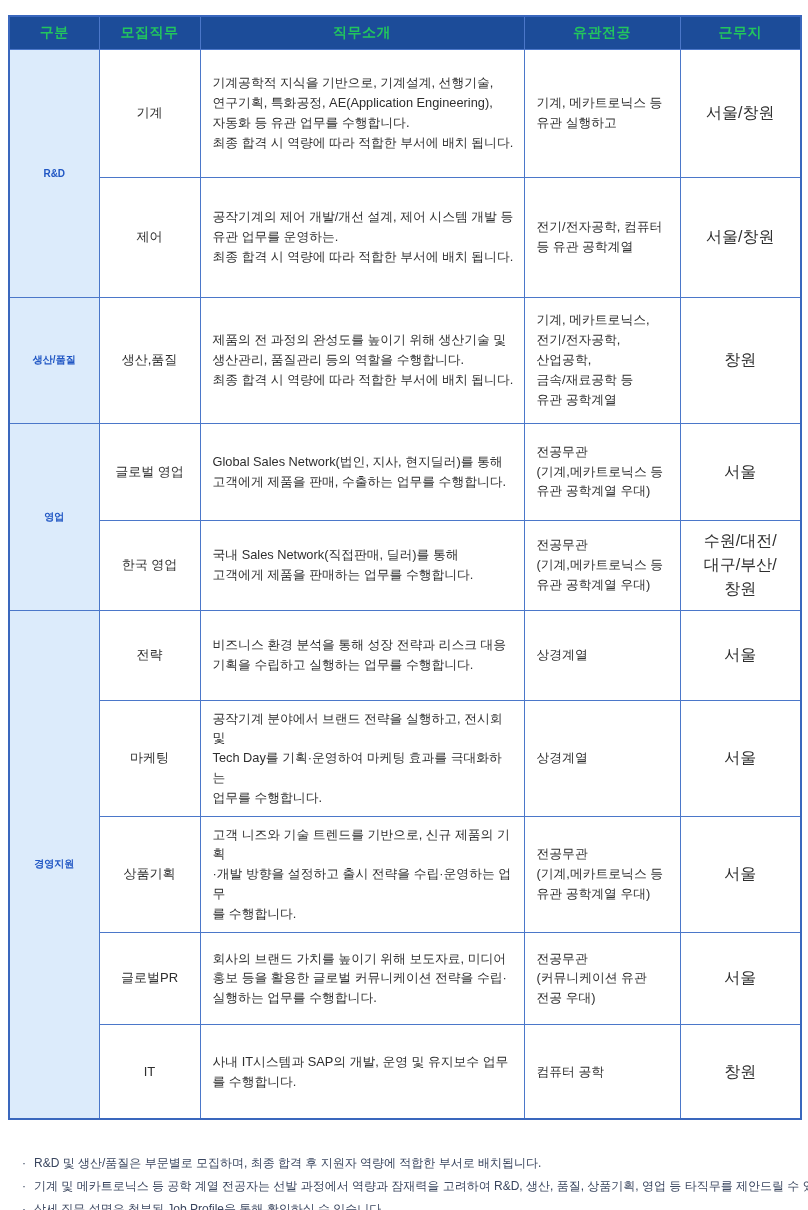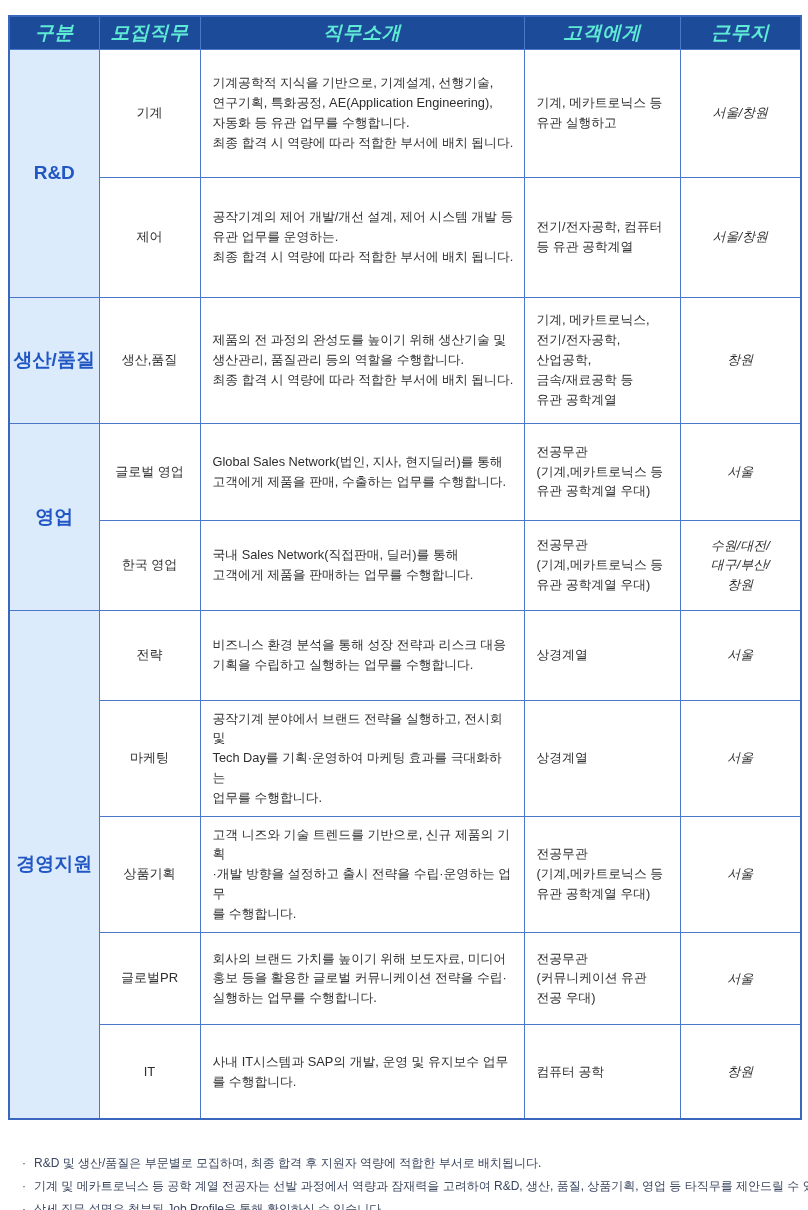--- a/index.html
+++ b/index.html
@@ -23,33 +23,32 @@
     border: 2px solid #3a67bd;
   }
   table.job-table th,
   table.job-table td {
     border: 1.5px solid #4b77c9;
     vertical-align: middle;
     box-sizing: border-box;
   }
   table.job-table thead th {
     background: #1c4c99;
-    color: #5eead4;
-    font-size: 19px;
+    color: #22c55e;
+    font-size: 14px;
     font-weight: bold;
     height: 33px;
     text-align: center;
     letter-spacing: 0.5px;
-    font-style: italic;
   }
   td.cat-cell {
     background: #dcebfb;
     color: #2157c4;
     font-weight: bold;
-    font-size: 19px;
+    font-size: 10px;
     text-align: center;
   }
   td.job-cell {
     text-align: center;
     font-size: 13px;
   }
   td.desc-cell {
     text-align: left;
     font-size: 12.8px;
     line-height: 1.55;
@@ -58,24 +57,23 @@
   }
   td.major-cell {
     text-align: left;
     font-size: 12.8px;
     line-height: 1.55;
     padding: 8px 8px 8px 12px;
     white-space: pre-line;
   }
   td.loc-cell {
     text-align: center;
-    font-size: 13px;
+    font-size: 16px;
     line-height: 1.5;
     white-space: pre-line;
-    font-style: italic;
   }
   ul.footnotes {
     list-style: none;
     margin: 32px 0 0 0;
     padding: 0 0 0 14px;
   }
   ul.footnotes li {
     font-size: 12px;
     line-height: 23px;
     color: #39455e;
@@ -104,21 +102,21 @@
         <col class="c-job">
         <col class="c-desc">
         <col class="c-major">
         <col class="c-loc">
     </colgroup>
     <thead>
       <tr id="header-row">
           <th>구분</th>
           <th>모집직무</th>
           <th>직무소개</th>
-          <th>고객에게</th>
+          <th>유관전공</th>
           <th>근무지</th>
         </tr>
     </thead>
     <tbody id="table-body">
         <tr style="height: 128px;">
           <td class="cat-cell" rowspan="2">R&amp;D</td>
           <td class="job-cell">기계</td>
           <td class="desc-cell">기계공학적 지식을 기반으로, 기계설계, 선행기술,
 연구기획, 특화공정, AE(Application Engineering),
 자동화 등 유관 업무를 수행합니다.

